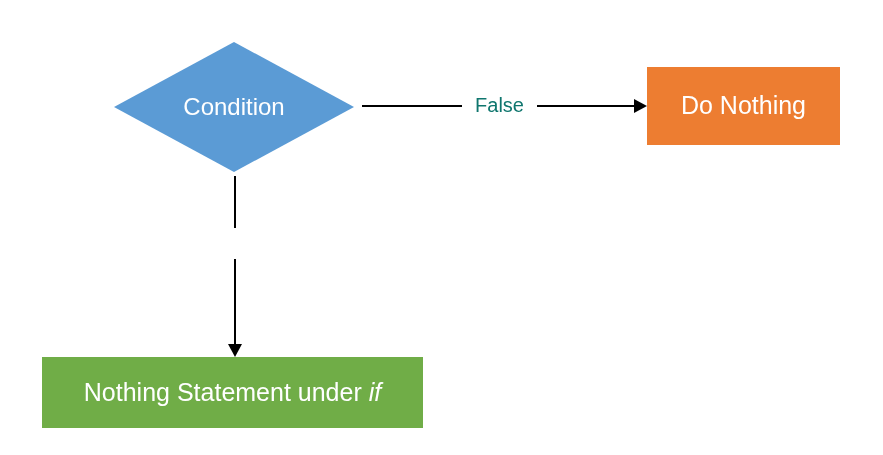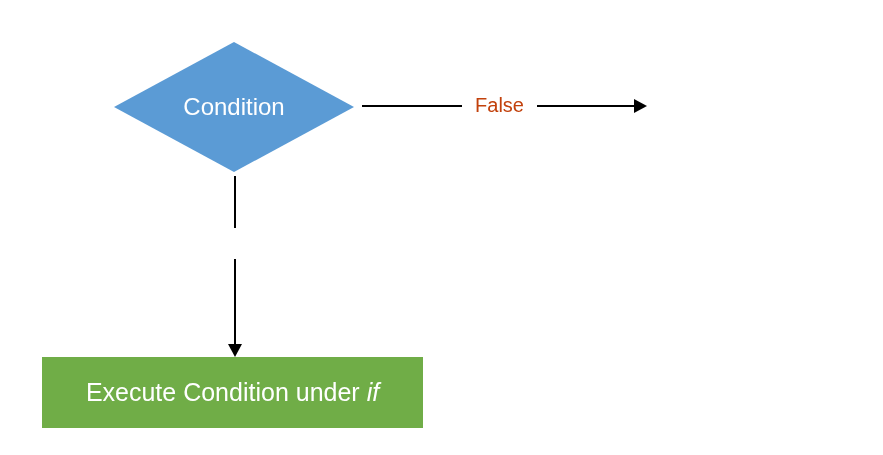--- a/index.html
+++ b/index.html
@@ -54,21 +54,21 @@
     background: #000000;
   }
   .h-line { height: 2px; }
   .v-line { width: 2px; }
   .false-line-1 { left: 362px; top: 105px; width: 100px; }
   .false-line-2 { left: 537px; top: 105px; width: 98px; }
   .true-line-1  { left: 234px; top: 176px; height: 52px; }
   .true-line-2  { left: 234px; top: 259px; height: 86px; }
   .edge-label {
     position: absolute;
-    color: #c2410c;
+    color: #0f766e;
     font-size: 20px;
     text-align: center;
     white-space: nowrap;
   }
   .false-label { left: 462px; top: 94px; width: 75px; }
   .true-label  { left: 195px; top: 231px; width: 80px; }
   .arrowhead {
     position: absolute;
     width: 0;
     height: 0;
@@ -95,24 +95,27 @@
 
   <div class="node diamond" style="background-color: rgb(91, 155, 213);">
     <span>Condition</span>
   </div>
 
   <div class="edge-line h-line false-line-1"></div>
   <div class="edge-label false-label">False</div>
   <div class="edge-line h-line false-line-2"></div>
   <div class="arrowhead arrowhead-right"></div>
 
+  <div class="node rect-do-nothing" style="background-color: rgb(237, 125, 49);">
+    <span>Do Nothing</span>
+  </div>
 
   <div class="edge-line v-line true-line-1"></div>
   <div class="edge-line v-line true-line-2"></div>
   <div class="arrowhead arrowhead-down"></div>
 
   <div class="node rect-execute" style="background-color: rgb(112, 173, 71);">
     <span>
-      <span>Execute Condition under </span><span class="italic">if</span>
+      <span>Nothing Statement under </span><span class="italic">if</span>
     </span>
   </div>
 
 </div>
 
 </body></html>

